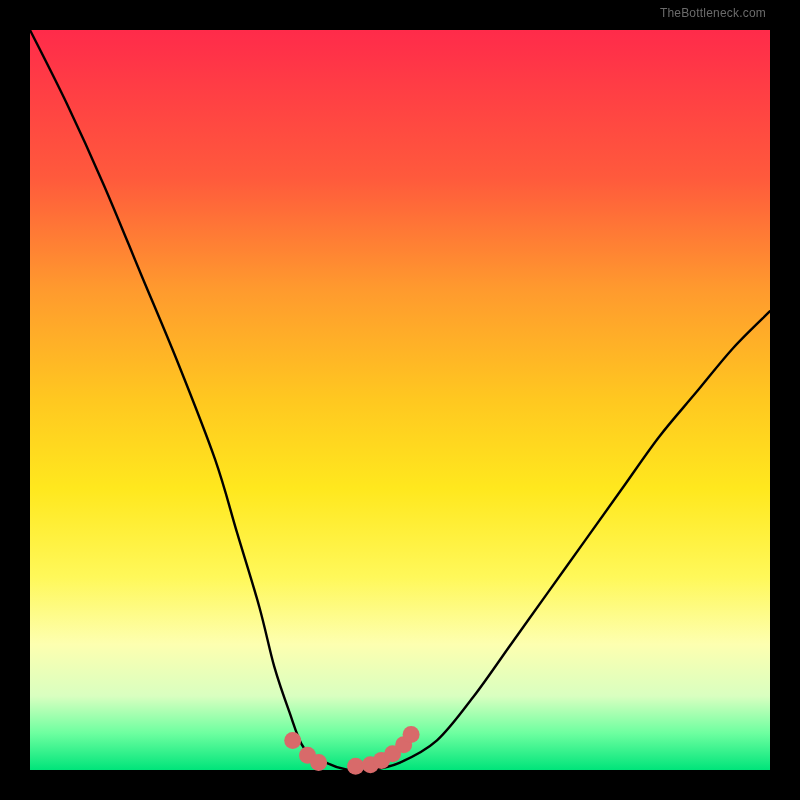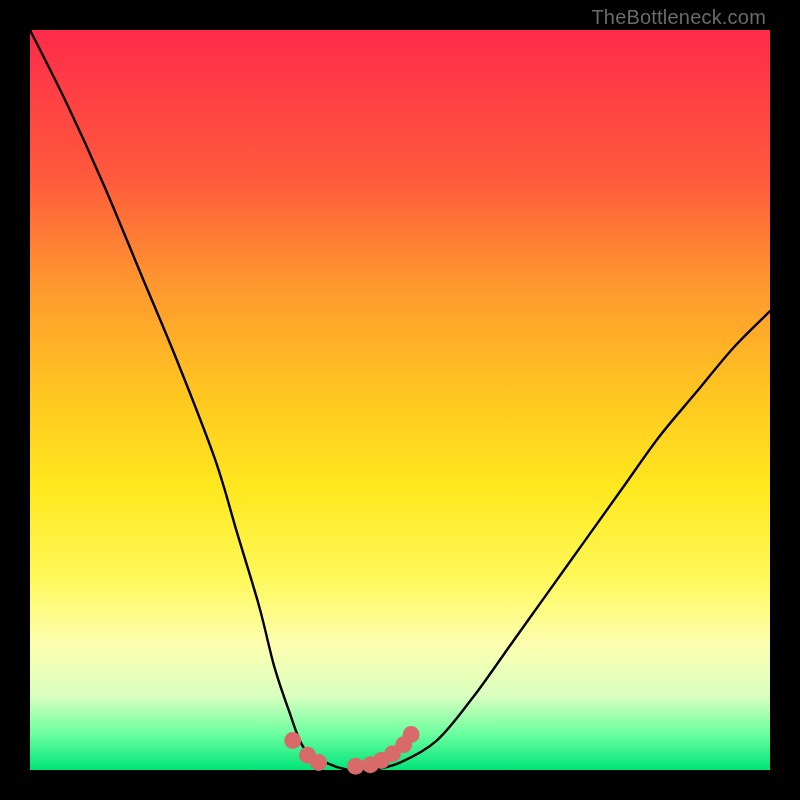--- a/index.html
+++ b/index.html
@@ -36,21 +36,21 @@
       #d9ffc0 90%,
       #6effa0 95%,
       #00e47a 100%
     );
   }
   .watermark {
     position: absolute;
     top: 6px;
     right: 34px;
     font-family: Arial, Helvetica, sans-serif;
-    font-size: 20px;
+    font-size: 12px;
     color: #6b6b6b;
     font-weight: 500;
     letter-spacing: 0.2px;
   }
   svg.curve {
     position: absolute;
     top: 0;
     left: 0;
   }
 </style>

